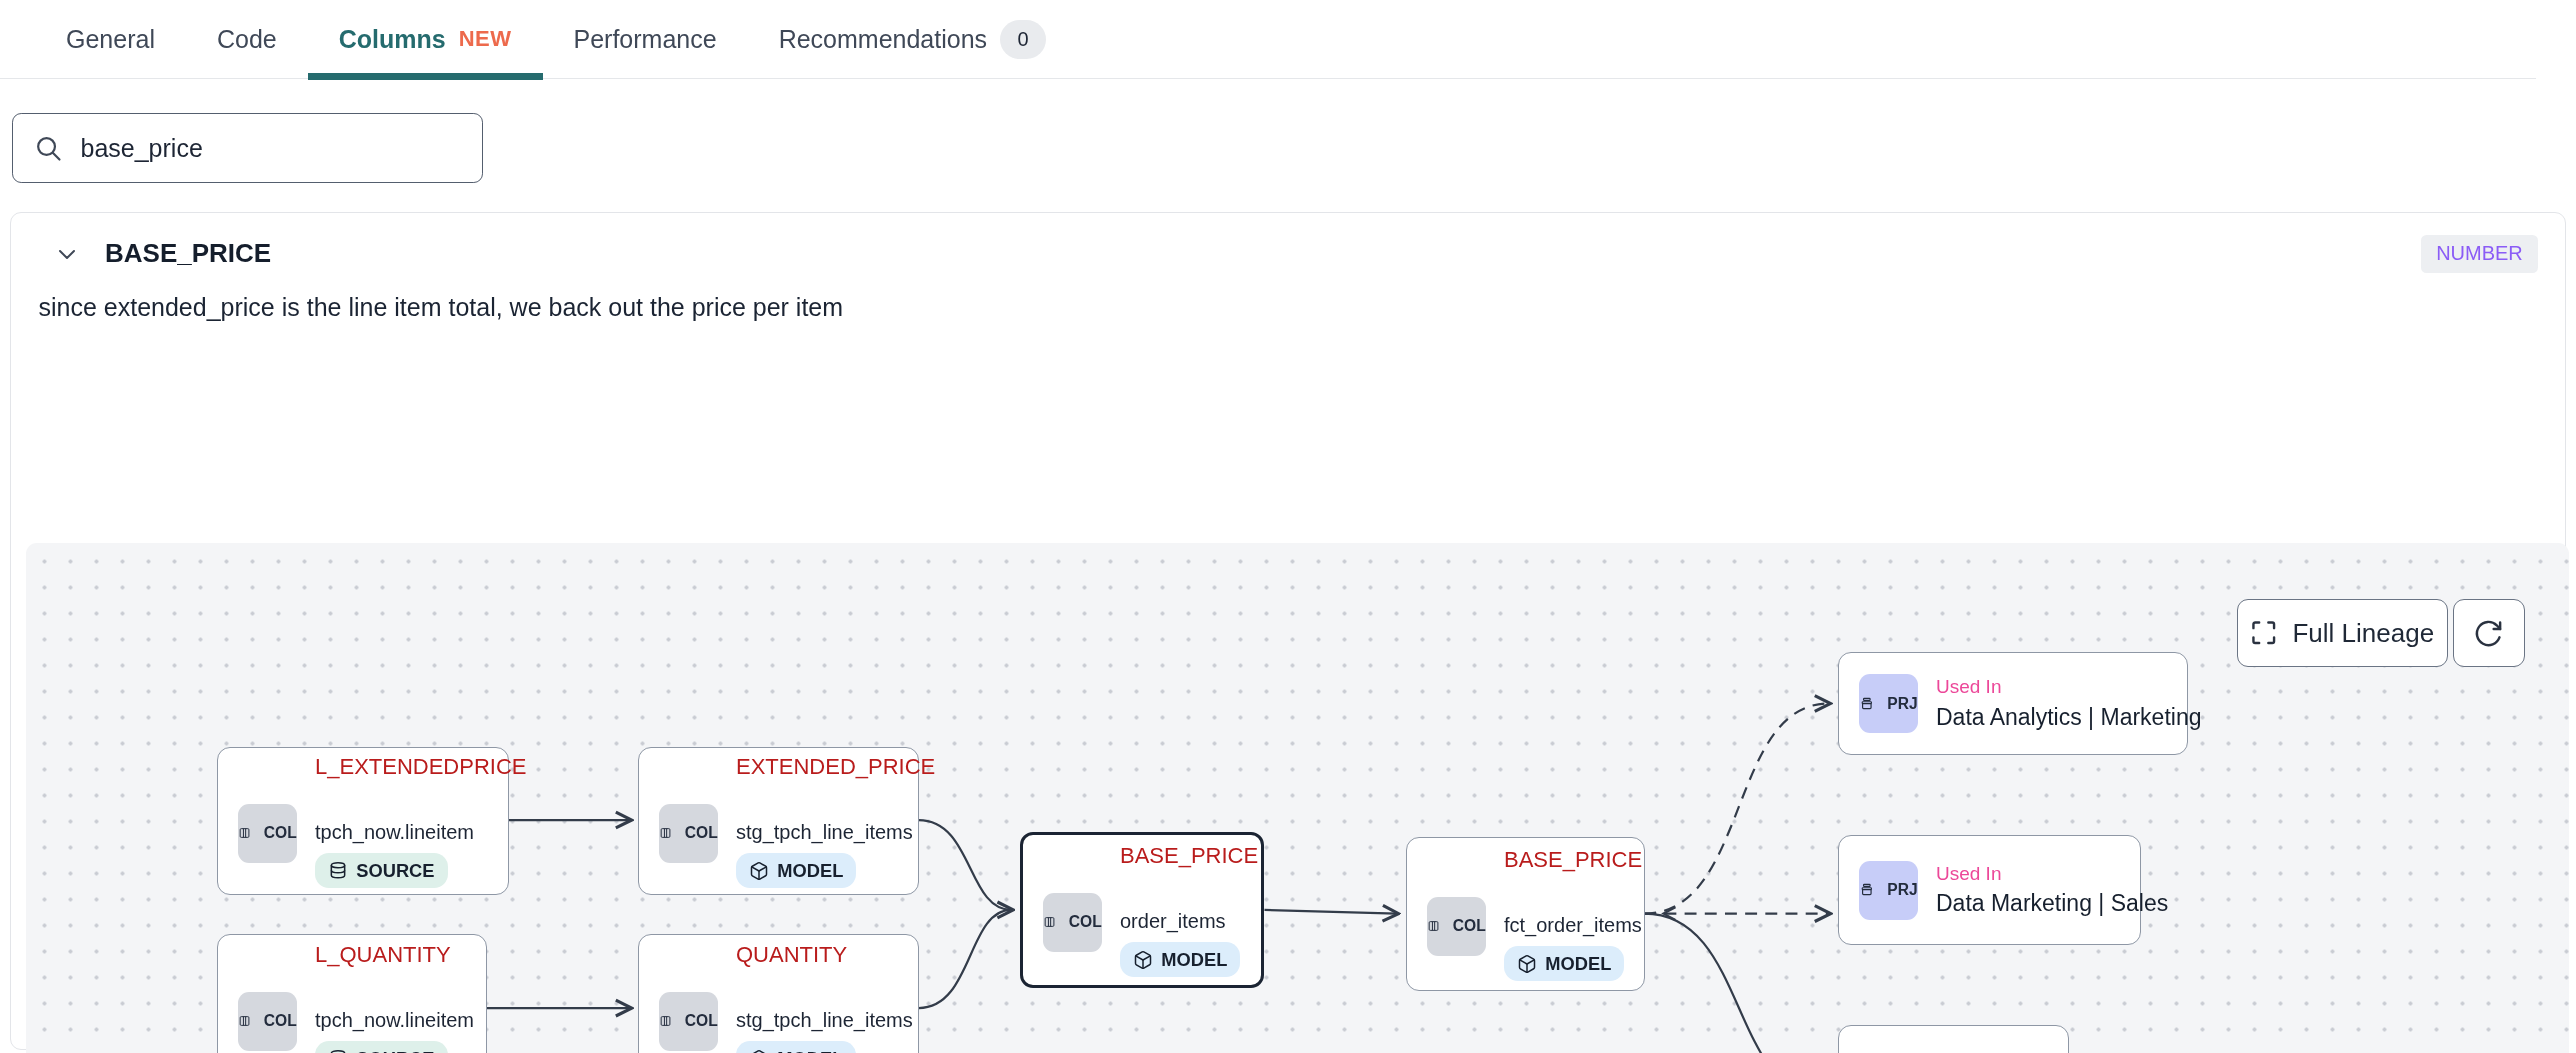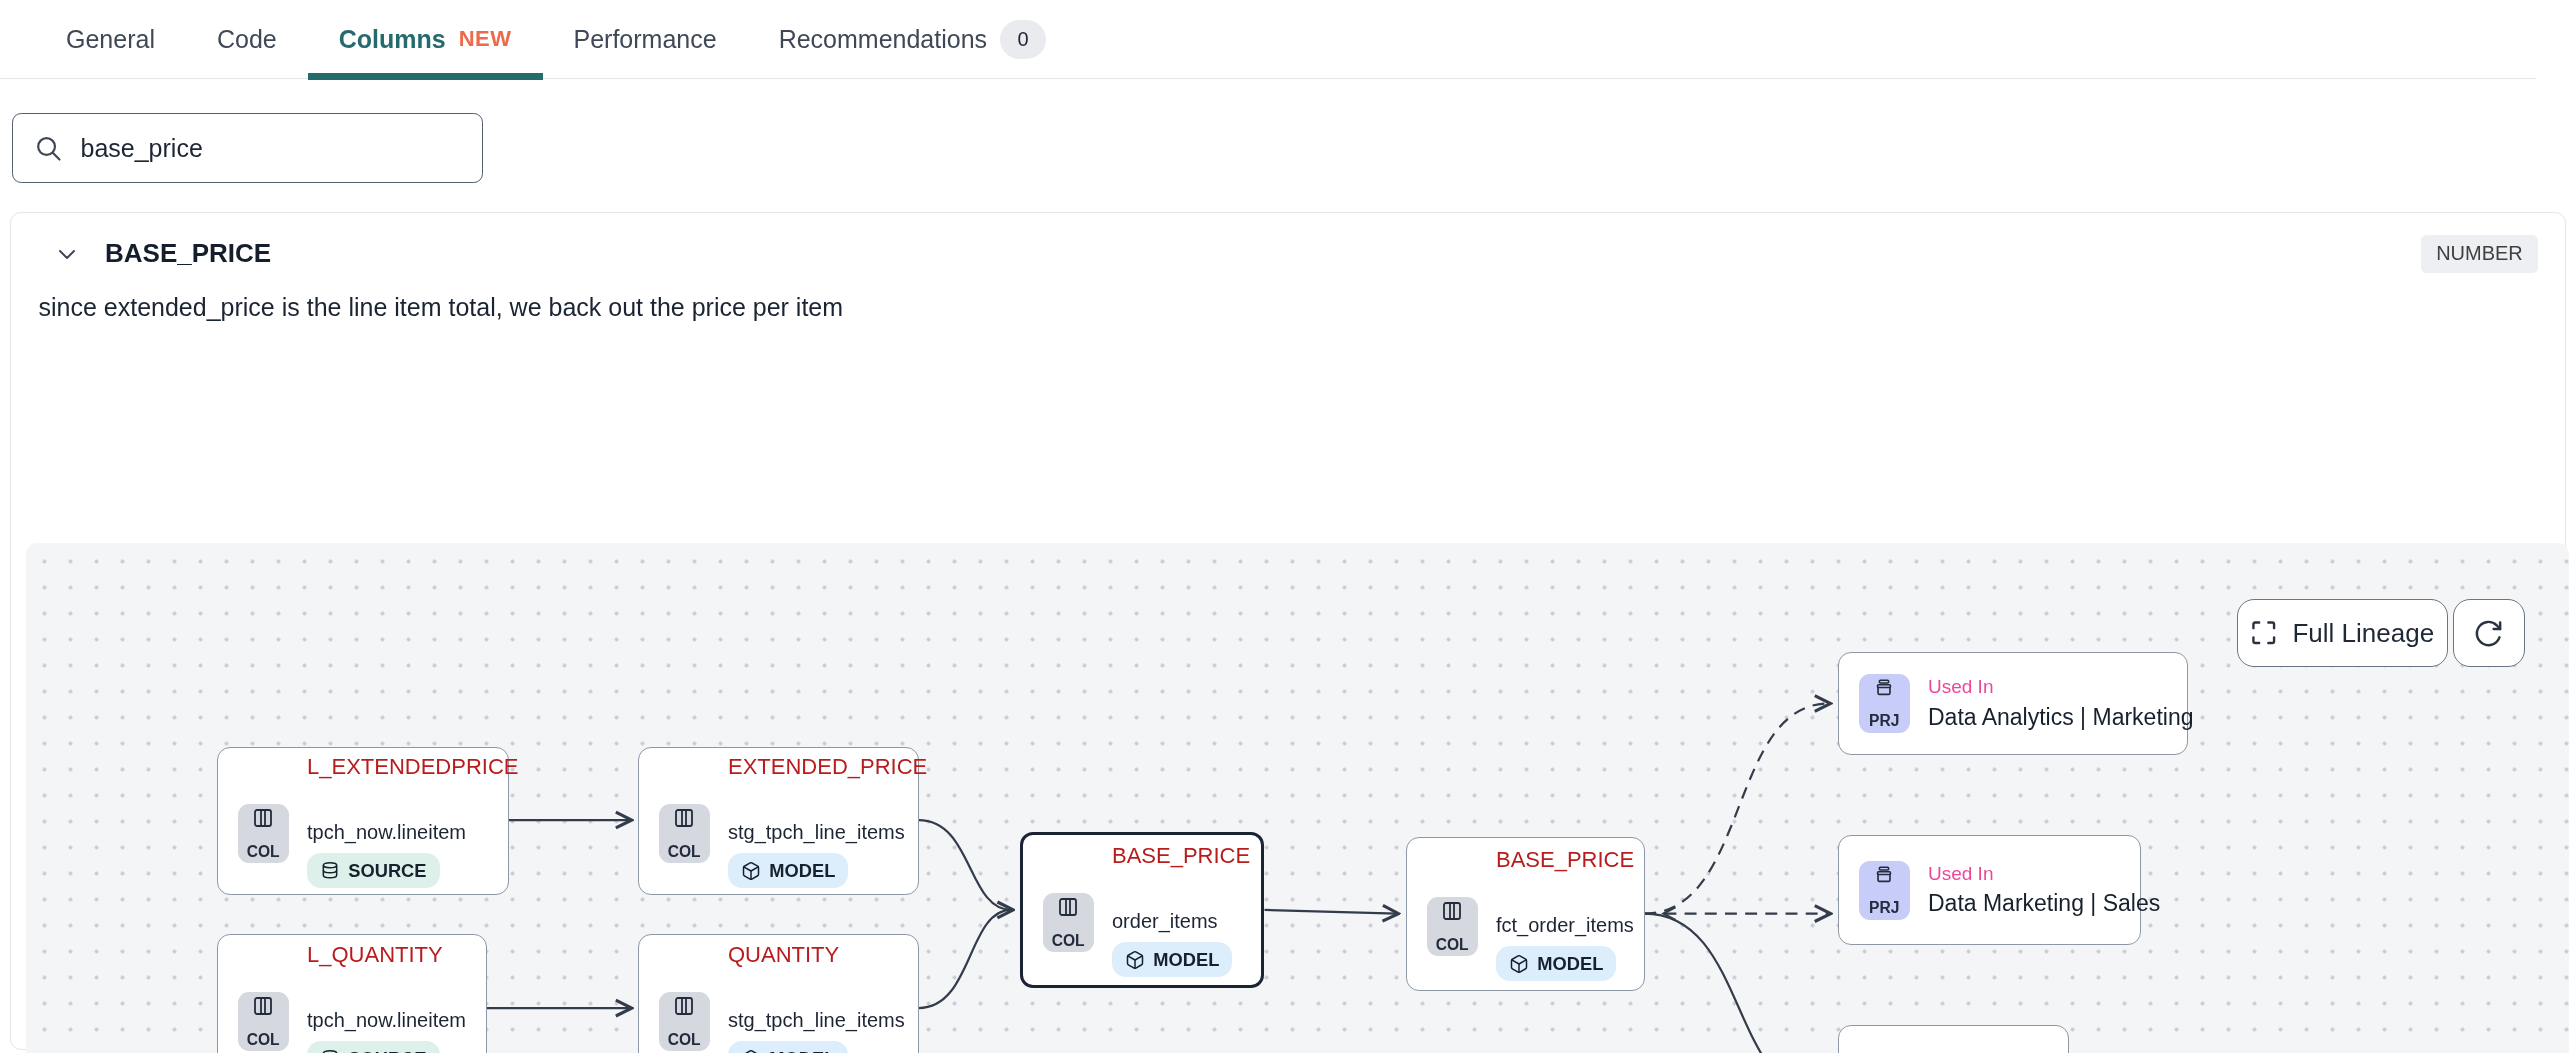--- a/index.html
+++ b/index.html
@@ -26,51 +26,51 @@
   .searchbox input { border:none; outline:none; font-size:25px; color:#1d2534; width:100%;
     font-family:inherit; background:transparent; }
 
   
   .panel { position:absolute; left:10px; top:212px; width:2556px; height:838px;
     border:1.8px solid #e3e5e9; border-radius:11px; background:#fff; }
   .panel-head { display:flex; align-items:center; gap:26px; padding:22px 27.5px 0 44px; }
   .panel-head .chev { color:#3f4857; }
   .panel-title { font-size:26px; font-weight:700; color:#151e2c; }
   .spacer { flex:1; }
-  .type-badge { background:#edeff2; border-radius:5.5px; padding:7.3px 14.7px; font-size:20px; color:#404040; }
+  .type-badge { background:#edeff2; border-radius:5.5px; padding:7.3px 14.7px; font-size:20px; color:#8b5cf6; }
   .panel-desc { padding:20px 27.5px 0 27.5px; font-size:25px; color:#1b2433; }
 
   
   .canvas { position:absolute; left:14.7px; top:330px; width:2543px; height:699px;
     background-color:#f4f5f7; border-radius:11px;
     background-image:radial-gradient(circle,#c9ccd3 1.7px,transparent 1.7px);
     background-size:26px 26px; background-position:5.5px 5.5px; }
   .edges { position:absolute; left:0; top:0; }
 
   
   .node { position:absolute; background:#fff; border:1.8px solid #8e97a5; border-radius:13px;
     display:flex; align-items:center; gap:18.3px; padding:0 18.3px 0 20px; cursor:pointer; }
   .node.selected { border:3.7px solid #1b2433; }
-  .chip { width:51px; height:59px; border-radius:11px; flex:0 0 auto;
-    display:flex; flex-direction:column; align-items:center; justify-content:center; gap:13px;
+  .chip { width:59px; height:59px; border-radius:11px; flex:0 0 auto;
+    display:flex; flex-direction:row; align-items:center; justify-content:center; gap:13px;
     color:#232c3d; font-size:15.6px; font-weight:700; }
   .chip.col { background:#d5d8de;margin-top:24px; }
   .chip.prj { background:#c7cdf8; }
   .node-body { display:flex; flex-direction:column; align-items:flex-start; gap:5.5px; }
   .node-title { font-size:22px; font-weight:500; color:#b91c1c; white-space:nowrap; }
   .node-sub { font-size:20px; color:#1d2534; white-space:nowrap;margin-top:36px; }
   .node-kicker { font-size:19px; color:#ec4899; }
   .node-name { font-size:23px; font-weight:500; color:#17202e; white-space:nowrap; }
   .badge { display:inline-flex; align-items:center; gap:8.3px; padding:6.4px 13px; border-radius:14px;
     font-size:18.3px; font-weight:700; color:#17202e; margin-top:3.7px; }
   .badge.source { background:#def0ea; }
   .badge.model { background:#dcedfb; }
 
   
-  .btn { position:absolute; background:#fff; border:1.8px solid #6a7484; border-radius:17px;
+  .btn { position:absolute; background:#fff; border:1.8px solid #6a7484; border-radius:11px;
     display:flex; align-items:center; justify-content:center; gap:14.7px;
     font-size:26px; color:#1f2836; cursor:pointer;text-align:center; }
   .full-lineage { left:2211px; top:56px; width:211px; height:68px; }
   .refresh { left:2427px; top:56px; width:72px; height:68px; }
 </style>
 </head>
 <body>
 
 <div class="app">
 

